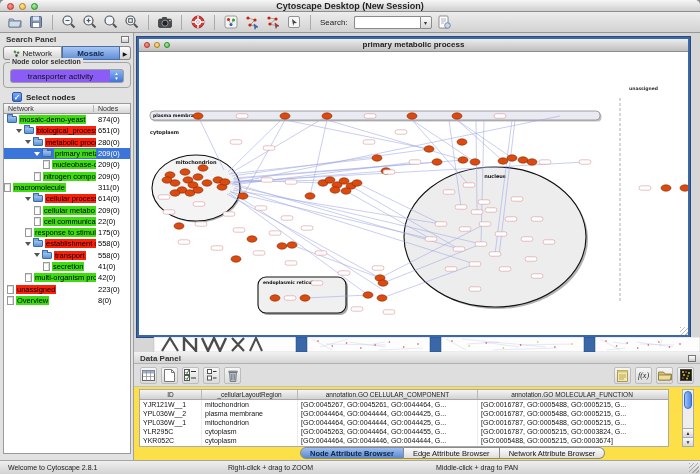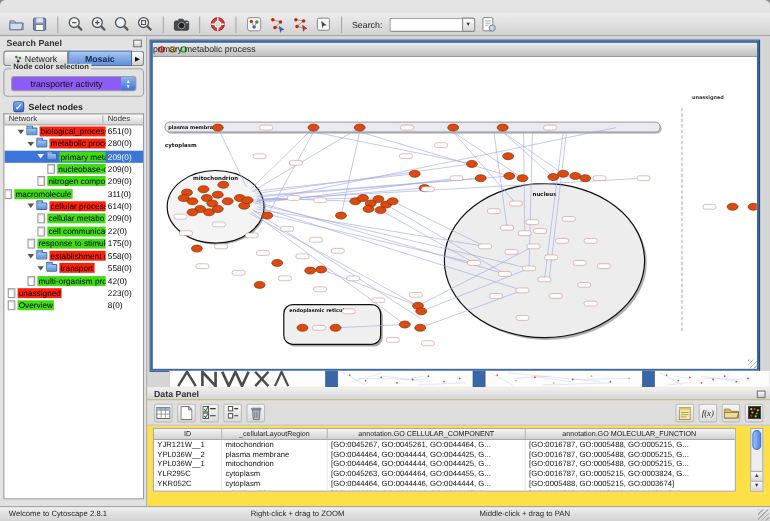--- a/index.html
+++ b/index.html
@@ -86,21 +86,21 @@
   .tlabel.green { background:#3fdd0e; }
   .tlabel.red { background:#fb2007; }
   .tcount { margin-left:auto; flex:none; width:34px; text-align:left; padding-left:2px; color:#000; }
   .trow.sel .tcount { color:#fff; }
 
   
   .desktop { position:absolute; left:134px; top:33px; width:566px; height:319px; background:#d6d6d6; overflow:hidden; }
   .iwin { position:absolute; left:3px; top:4px; width:553px; height:300px;
     border:2px solid #3a67a8; box-shadow:0 0 0 1px #27497c; background:#fff; }
   .iwin-tb { height:13px; background:linear-gradient(#ececec,#bfbfbf); border-bottom:1px solid #8f8f8f; position:relative; }
-  .iwin-tb .title { position:absolute; left:0; right:0; top:1px; text-align:left; font-size:8px; font-weight:normal; color:#222; }
+  .iwin-tb .title { position:absolute; left:0; right:0; top:1px; text-align:center; font-size:8px; font-weight:bold; color:#222; }
   .itl { position:absolute; top:3px; width:6px; height:6px; border-radius:50%; }
   .itl.red { left:5px;  background:radial-gradient(circle at 35% 30%,#ff9a8f,#f64a3e); border:.5px solid #ad3a31;}
   .itl.yel { left:15px; background:radial-gradient(circle at 35% 30%,#ffe2a0,#f8b822); border:.5px solid #a9801f;}
   .itl.grn { left:25px; background:radial-gradient(circle at 35% 30%,#b4eea4,#39c13e); border:.5px solid #2c8a2f;}
   .canvas { position:relative; width:549px; height:283px; background:#fff; }
   .grip { position:absolute; right:0; bottom:0; width:8px; height:8px;
     background:repeating-linear-gradient(135deg,#bbb 0 1px,transparent 1px 3px); }
   .strip { position:absolute; left:0; top:304px; width:566px; height:15px; }
 
   
@@ -144,20 +144,26 @@
   .statusbar span { position:absolute; top:3px; }
   .st0 { left:8px; } .st1 { left:228px; } .st2 { left:436px; }
   .sgrip { position:absolute; right:1px; bottom:1px; width:10px; height:10px;
     background:repeating-linear-gradient(135deg,#aaa 0 1px,transparent 1px 3px); }
 </style>
 </head>
 <body>
 
 <div class="app">
 
+  <div class="titlebar">
+    <div class="tl red"></div>
+    <div class="tl yel"></div>
+    <div class="tl grn"></div>
+    <div class="title">Cytoscape Desktop (New Session)</div>
+  </div>
 
   <div class="toolbar">
     <div class="tbi">
       <svg width="16" height="16">
           <path d="M2 5 h4 l1.5 2 H14 v6 H2 z" fill="#b7c4d8" stroke="#5a6e8a" stroke-width="0.8"></path>
           <path d="M2 7 L4.5 7 L14 7 L12.5 13 H2 z" fill="#d3dcea" stroke="#5a6e8a" stroke-width="0.8"></path>
         </svg>
     </div>
     <div class="tbi">
       <svg width="16" height="16">
@@ -295,20 +301,25 @@
     <div class="cb-row">
       <div class="cbox">✓</div>
       <span class="cb-lbl">Select nodes</span>
     </div>
 
     <div class="tree-header">
       <div class="c1">Network</div>
       <div class="c2">Nodes</div>
     </div>
     <div class="tree" id="tree">
+        <div class="trow" style="padding-left: 3px;">
+          <span class="ficon"></span>
+          <span class="tlabel green">mosaic-demo-yeast</span>
+          <span class="tcount">874(0)</span>
+        </div>
         <div class="trow" style="padding-left: 12px;">
           <span class="arrow-d"></span>
           <span class="ficon"></span>
           <span class="tlabel red">biological_process</span>
           <span class="tcount">651(0)</span>
         </div>
         <div class="trow" style="padding-left: 21px;">
           <span class="arrow-d"></span>
           <span class="ficon"></span>
           <span class="tlabel red">metabolic process</span>
@@ -360,20 +371,25 @@
           <span class="arrow-d"></span>
           <span class="ficon"></span>
           <span class="tlabel red">establishment of lo</span>
           <span class="tcount">558(0)</span>
         </div>
         <div class="trow" style="padding-left: 30px;">
           <span class="arrow-d"></span>
           <span class="ficon"></span>
           <span class="tlabel red">transport</span>
           <span class="tcount">558(0)</span>
+        </div>
+        <div class="trow" style="padding-left: 39px;">
+          <span class="picon"></span>
+          <span class="tlabel green">secretion</span>
+          <span class="tcount">41(0)</span>
         </div>
         <div class="trow" style="padding-left: 21px;">
           <span class="picon"></span>
           <span class="tlabel green">multi-organism pro</span>
           <span class="tcount">42(0)</span>
         </div>
         <div class="trow" style="padding-left: 3px;">
           <span class="picon"></span>
           <span class="tlabel red">unassigned</span>
           <span class="tcount">223(0)</span>
@@ -744,20 +760,25 @@
           <div class="cw2">[GO:0044464, GO:0044444, GO:0044425, G...</div>
           <div class="cw3">[GO:0016787, GO:0005488, GO:0005215, G...</div>
         </div>
       </div>
     <div class="vscroll">
       <div class="vthumb"></div>
       <div class="varr up">▲</div>
       <div class="varr dn">▼</div>
     </div>
 
+    <div class="seg-tabs">
+      <div class="seg sel">Node Attribute Browser</div>
+      <div class="seg">Edge Attribute Browser</div>
+      <div class="seg">Network Attribute Browser</div>
+    </div>
   </div>
 
   <div class="statusbar">
     <span class="st0">Welcome to Cytoscape 2.8.1</span>
     <span class="st1">Right-click + drag to ZOOM</span>
     <span class="st2">Middle-click + drag to PAN</span>
     <div class="sgrip"></div>
   </div>
 </div>
 

